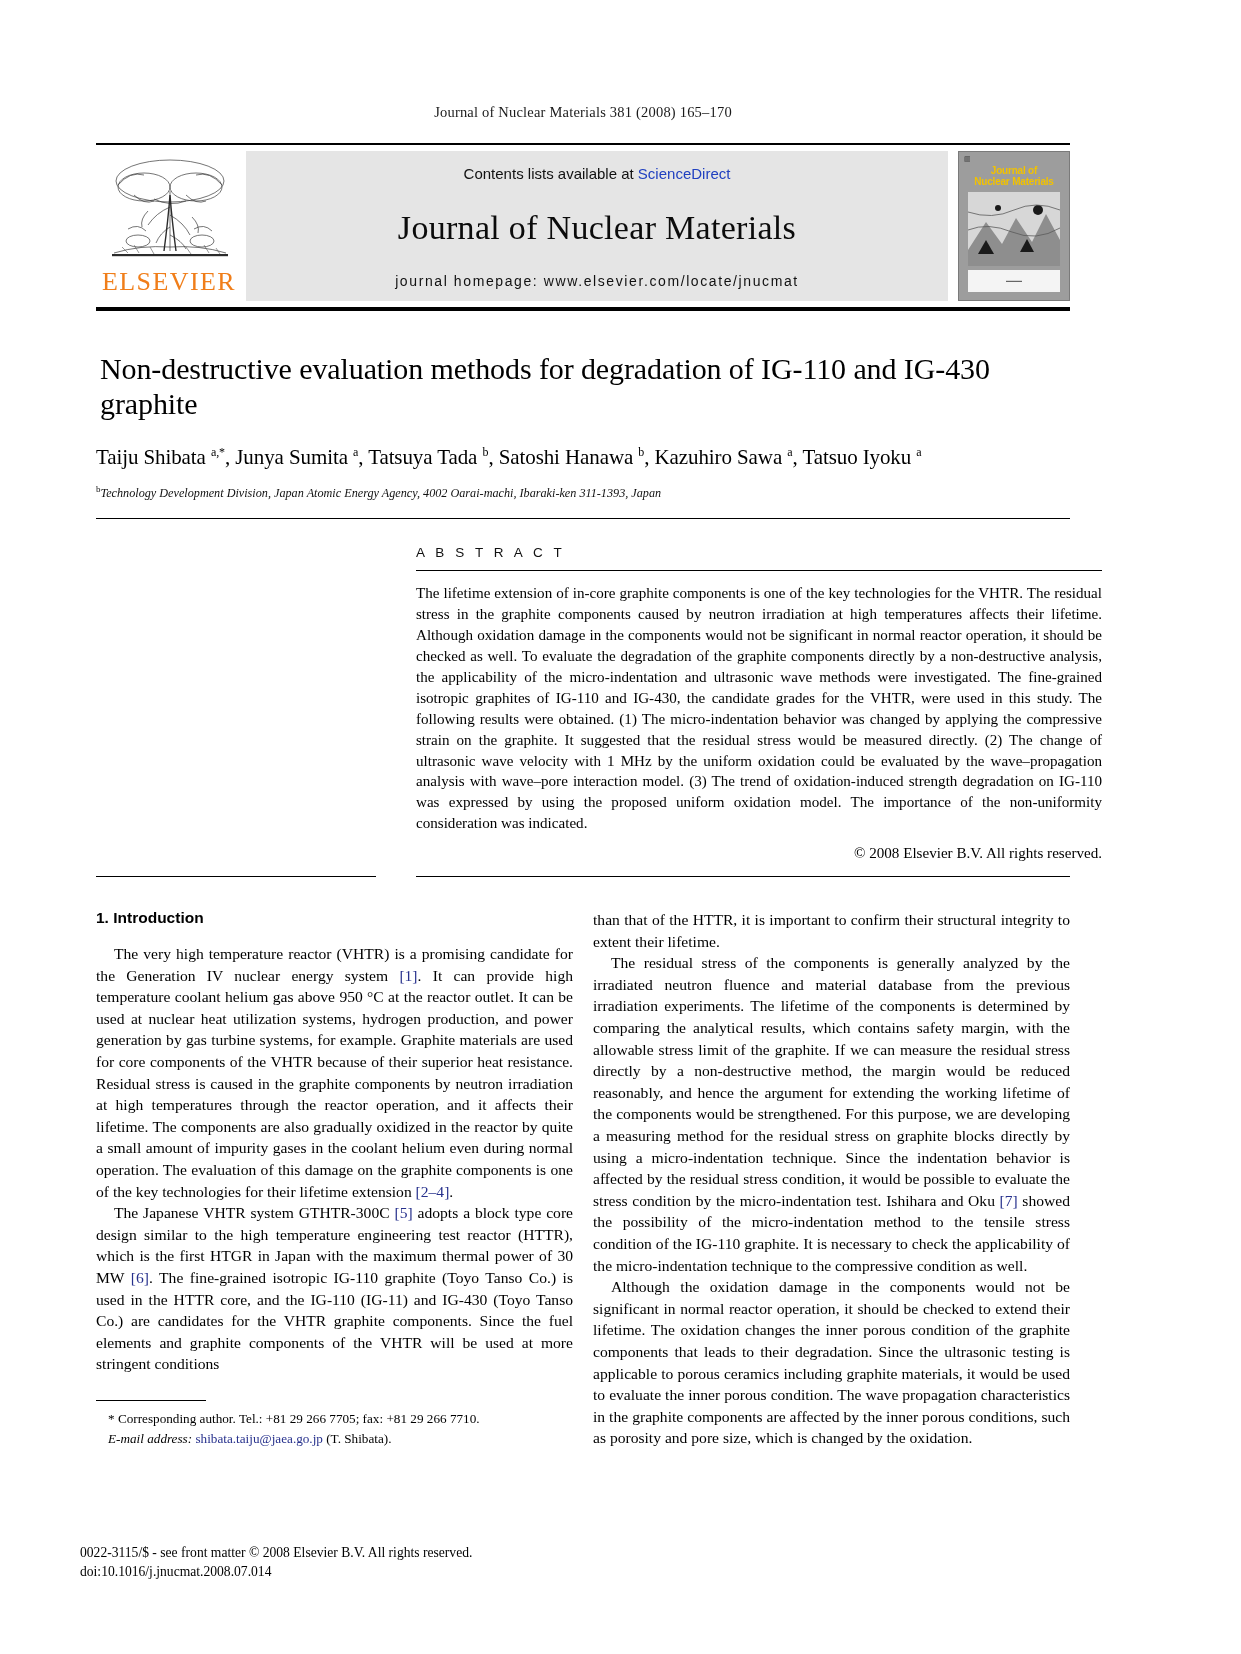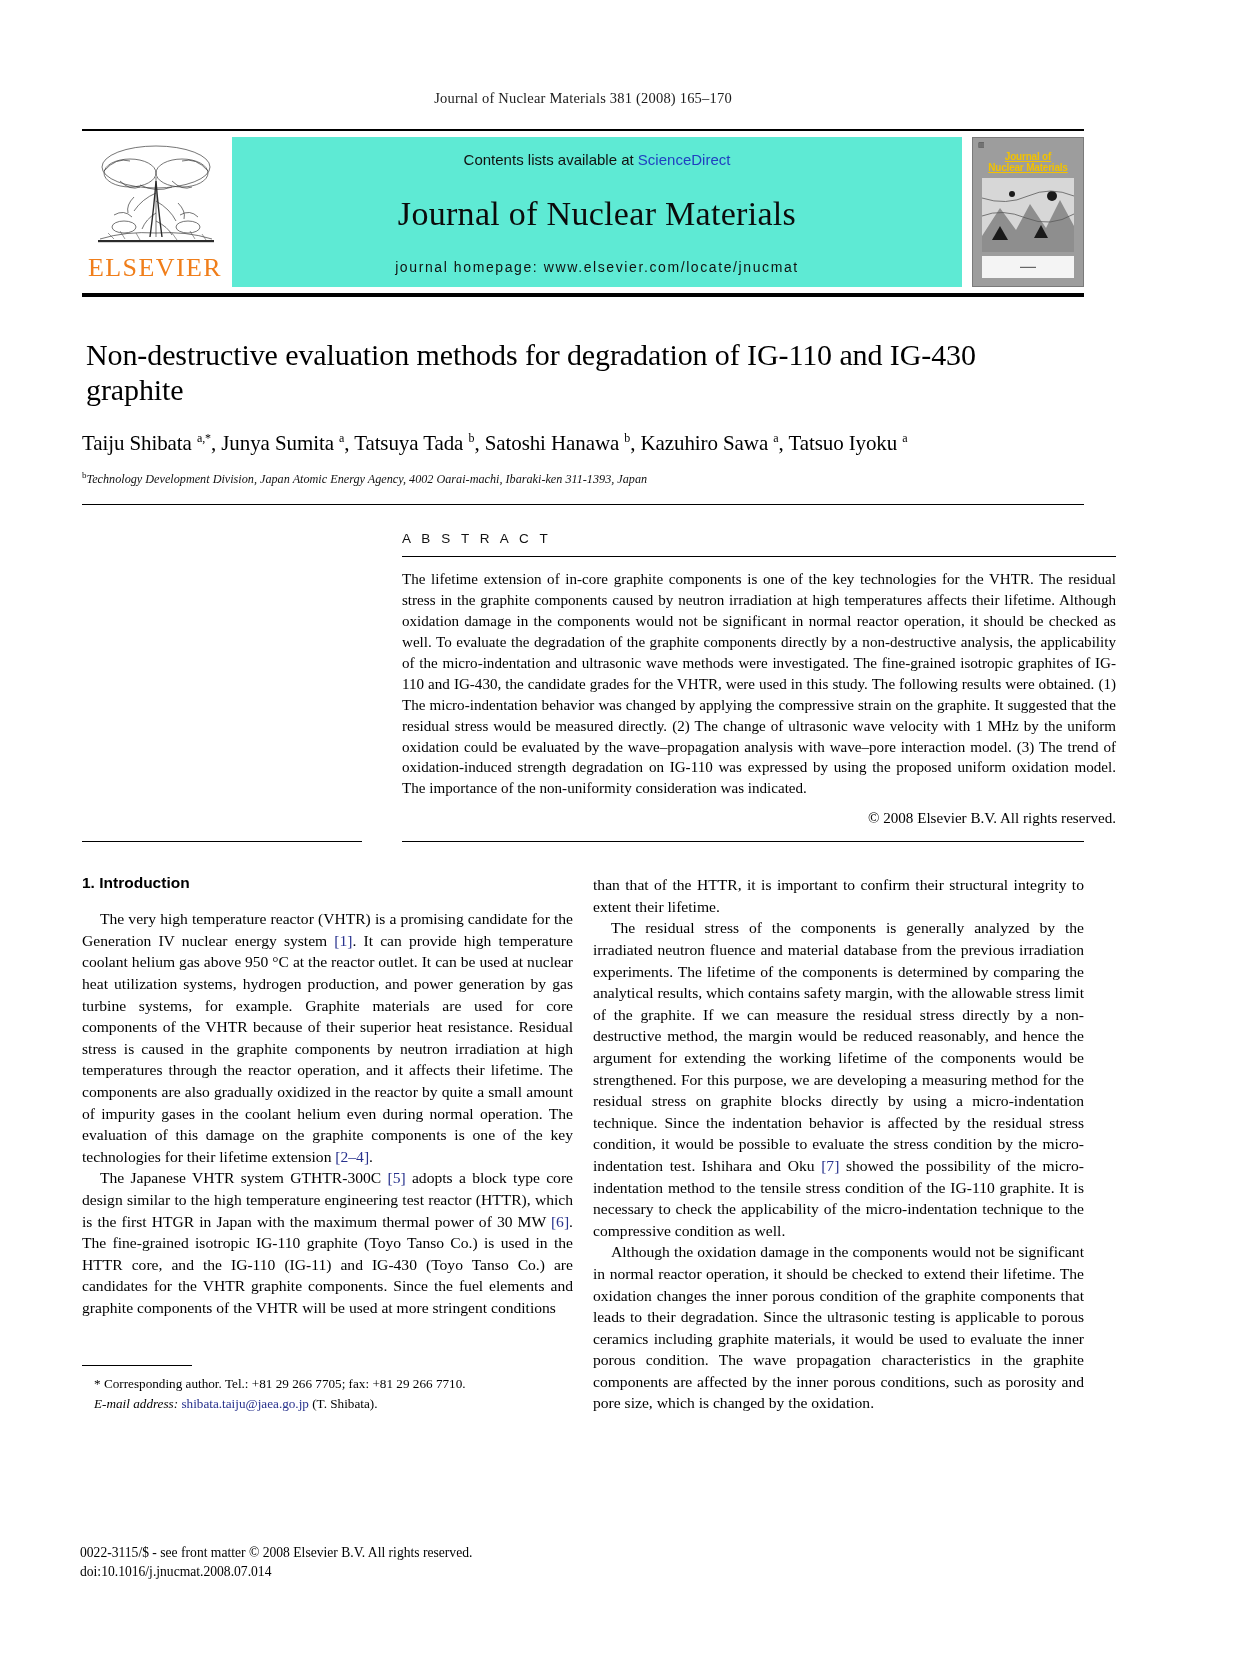--- a/index.html
+++ b/index.html
@@ -13,21 +13,21 @@
     font-family: "Liberation Serif", "DejaVu Serif", serif;
     color: #000000;
     position: relative;
     overflow: hidden;
   }
   .page {
     position: relative;
     width: 1166px;
     height: 1654px;
     box-sizing: border-box;
-    padding: 2px;
+    padding: 16px;
   }
 
   
   .running-head {
     text-align: center;
     font-size: 14.5px;
     letter-spacing: 0.2px;
     padding-top: 88px;
     color: #1a1a1a;
   }
@@ -58,21 +58,21 @@
     font-family: "Liberation Serif", serif;
     color: #f07e1a;
     font-size: 26px;
     letter-spacing: 1.4px;
     font-weight: 400;
     margin-top: 2px;
     line-height: 1;
   }
   .banner {
     flex: 1 1 auto;
-    background: #5eead4;
+    background: #e5e5e5;
     margin-left: 10px;
     margin-right: 10px;
     display: flex;
     flex-direction: column;
     justify-content: space-between;
     align-items: center;
     padding: 14px 0 12px 0;
     box-sizing: border-box;
   }
   .banner-contents {
@@ -113,21 +113,20 @@
   }
   .cover-jname {
     color: #f2c200;
     font-family: "Liberation Sans", sans-serif;
     font-weight: bold;
     font-size: 10px;
     line-height: 1.05;
     text-align: center;
     margin-top: 3px;
     letter-spacing: -0.2px;
-    text-decoration: underline;
   }
   .cover-img {
     width: 92px;
     height: 74px;
     margin-top: 5px;
     background: #ffffff;
     overflow: hidden;
     position: relative;
   }
   .cover-foot {

